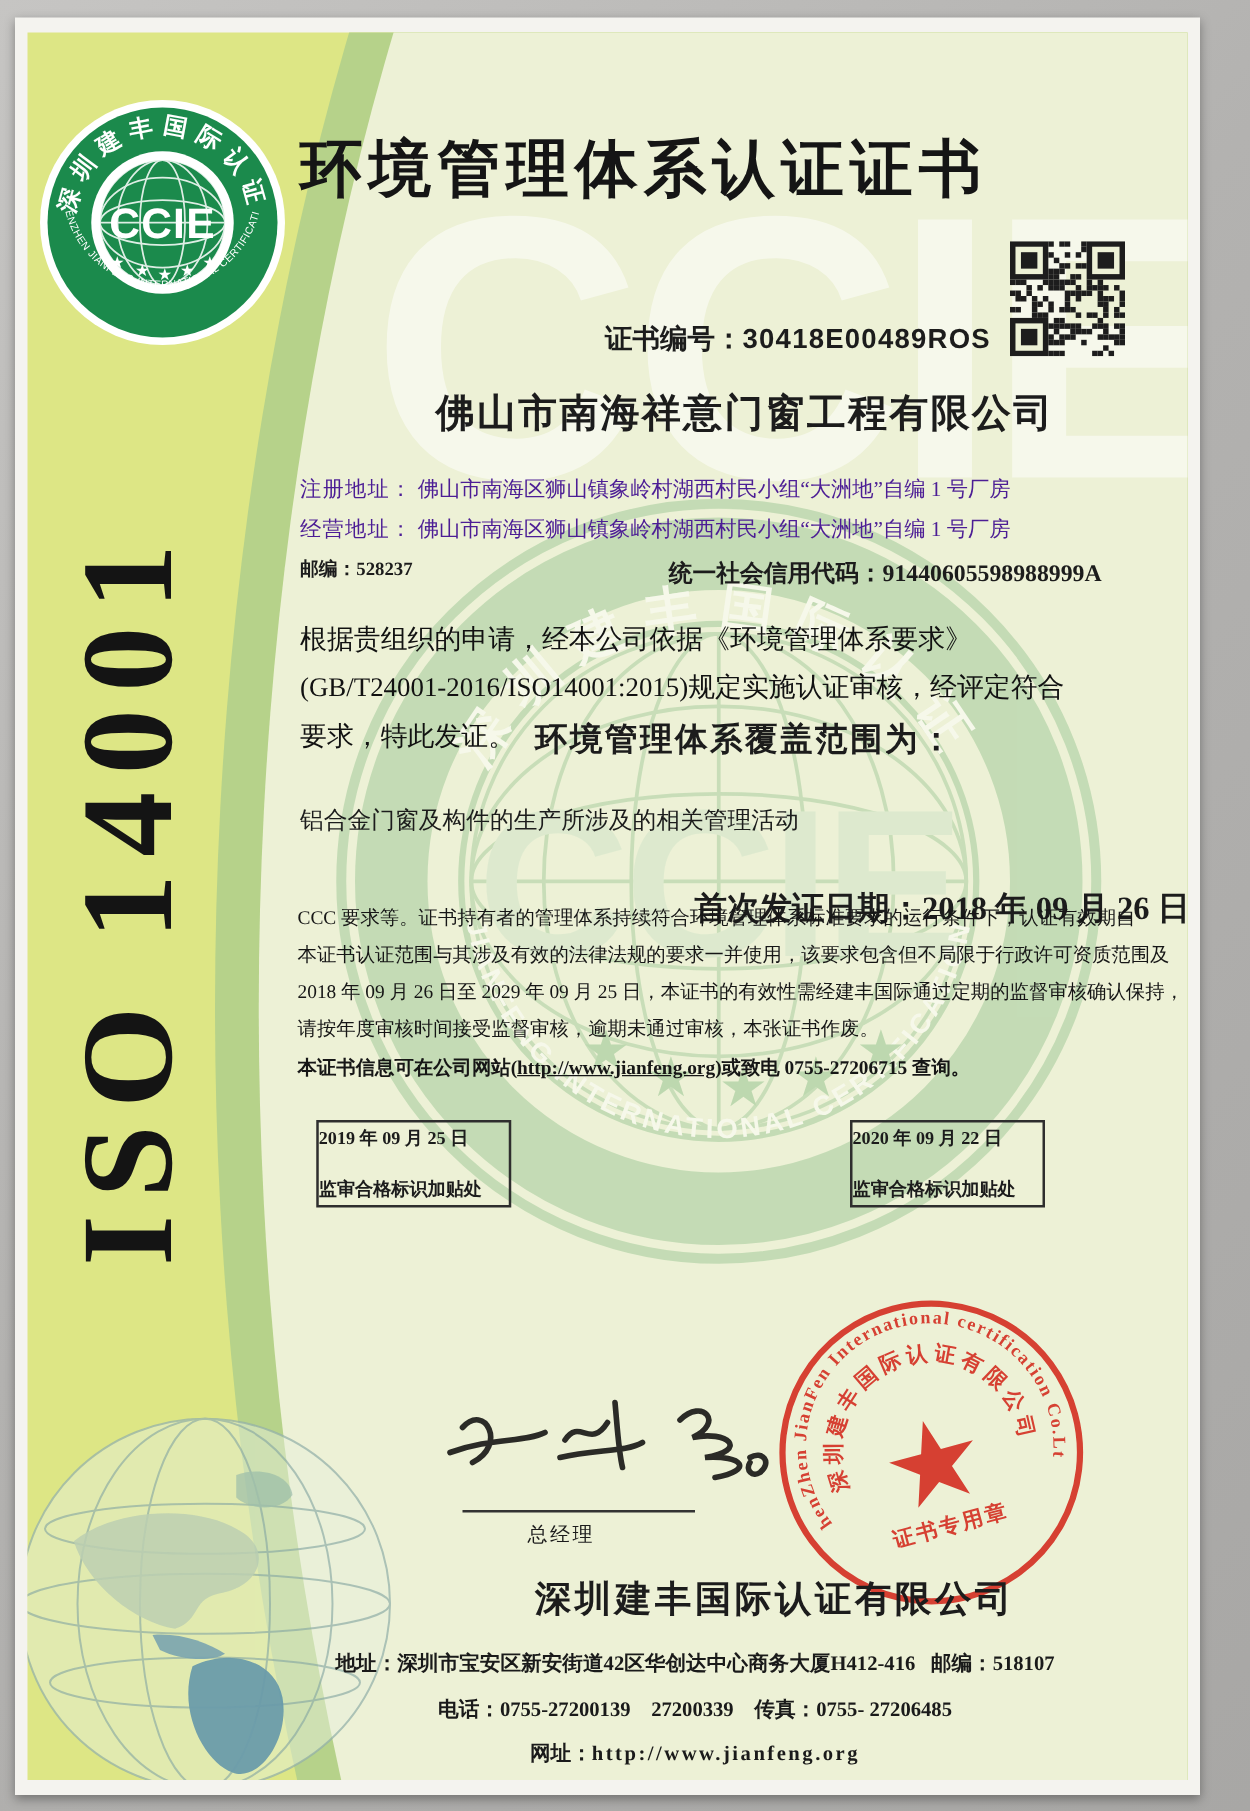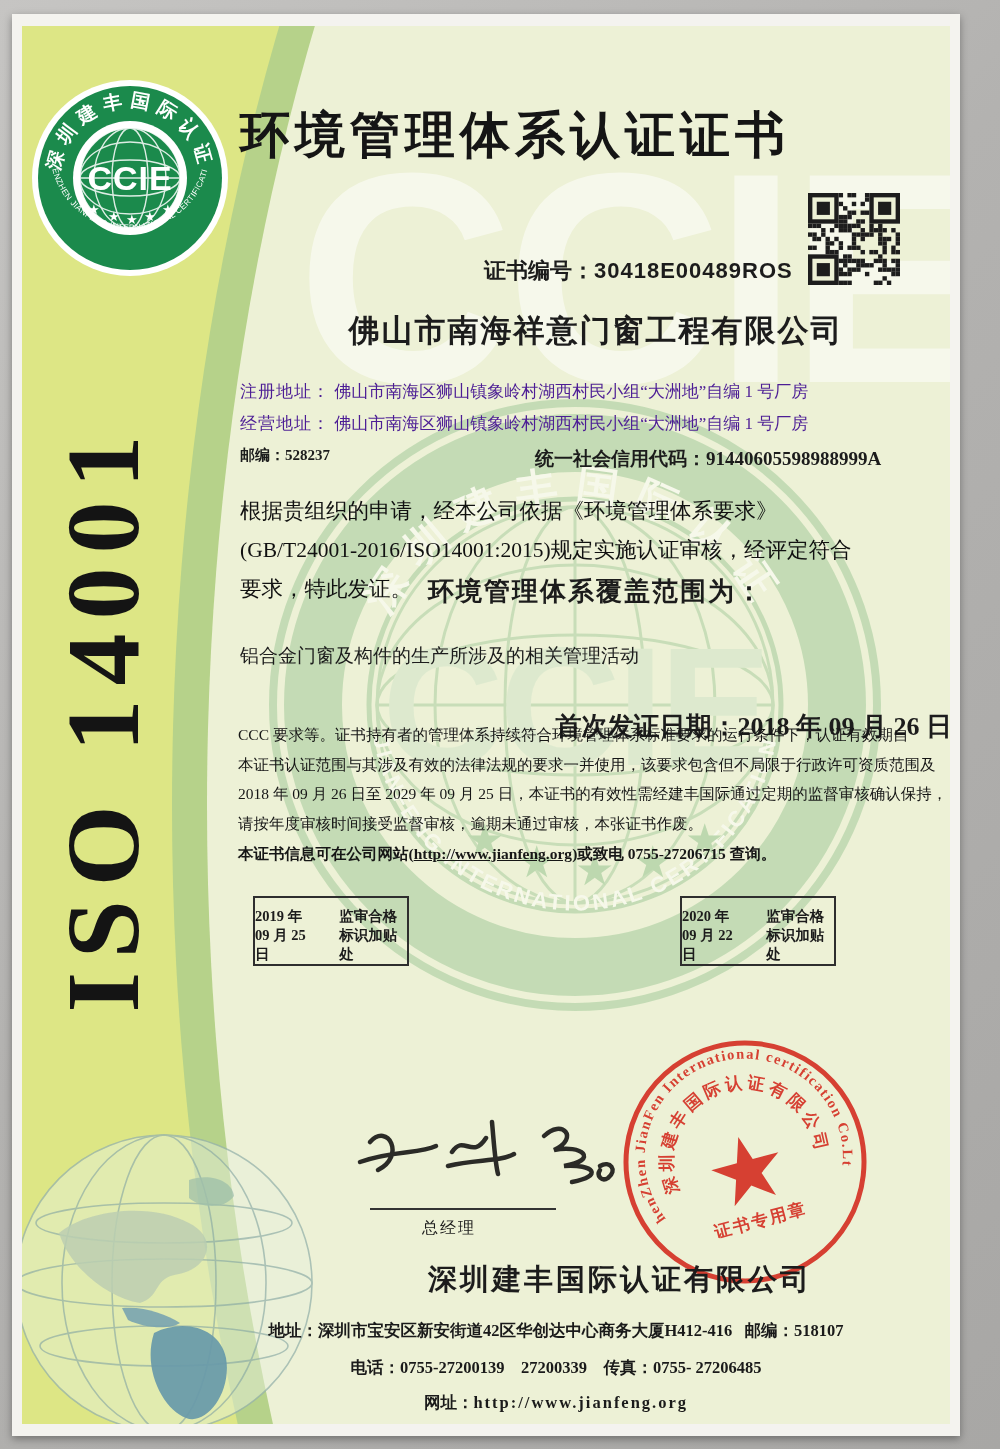--- a/index.html
+++ b/index.html
@@ -37,21 +37,21 @@
   .grant{position:absolute;left:218px;top:466px;width:716px;font-size:21.5px;line-height:39px;color:#111;}
   .scope-title{position:absolute;left:218px;top:548px;width:712px;text-align:center;
     font-size:26px;font-weight:bold;letter-spacing:2px;}
   .scope-text{position:absolute;left:218px;top:617px;width:712px;text-align:left;font-size:19px;}
   .first-issue{position:absolute;left:218px;top:683px;width:712px;text-align:right;
     font-size:26px;font-weight:bold;}
   .terms{position:absolute;left:216px;top:694px;width:718px;font-size:15.5px;line-height:29.5px;color:#161616;}
   .info-line{position:absolute;left:216px;font-size:15.5px;font-weight:bold;color:#161616;white-space:nowrap;}
   .info-line a{color:#161616;text-decoration:underline;}
   .sticker-box{position:absolute;width:152px;height:66px;border:2px solid #2e2e2e;
-    display:flex;flex-direction:row;justify-content:center;align-items:flex-end;gap:22px;
+    display:flex;flex-direction:column;justify-content:center;align-items:flex-start;gap:22px;
     font-size:14.5px;font-weight:bold;background:transparent;}
   .sig-svg{position:absolute;left:326px;top:1078px;}
   .sig-line{position:absolute;left:348px;top:1182px;width:186px;height:2px;background:#333;}
   .sig-title{position:absolute;left:400px;top:1192px;font-size:16px;letter-spacing:2px;}
   .seal{position:absolute;left:593px;top:1006px;opacity:.88;}
   .issuer-name{position:absolute;left:178px;top:1234px;width:840px;text-align:center;
     font-size:29px;font-weight:bold;letter-spacing:3px;white-space:nowrap;}
   .footer-line{position:absolute;left:118px;width:832px;text-align:center;
     font-size:16.5px;font-weight:bold;white-space:nowrap;color:#1a1a1a;}
   .footer-line a{color:#1a1a1a;text-decoration:none;letter-spacing:2px;}

